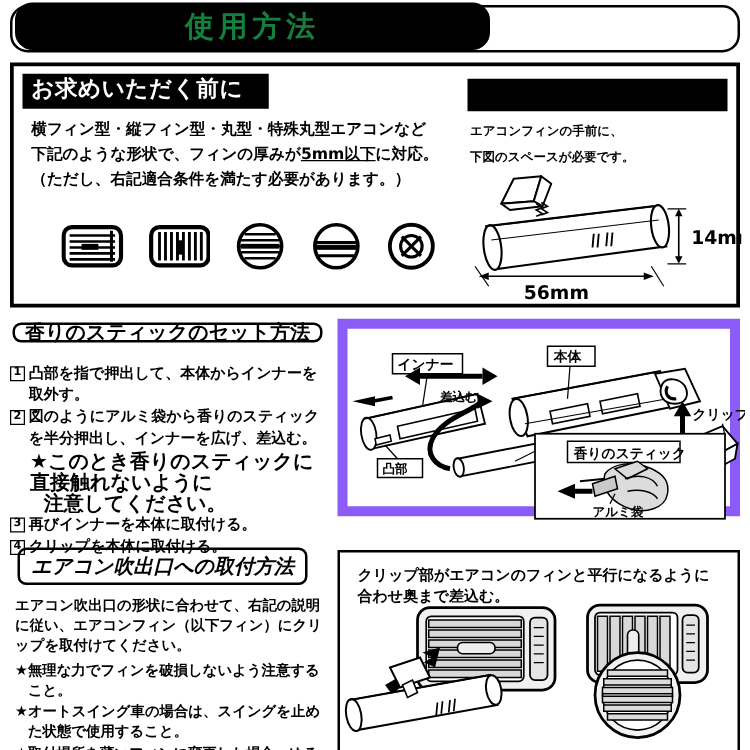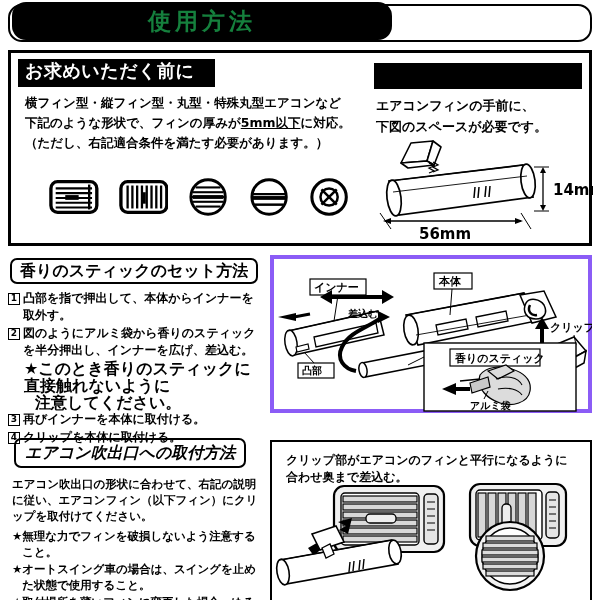--- a/index.html
+++ b/index.html
@@ -95,21 +95,21 @@
     font-size: 12.5px;
     line-height: 20px;
     font-weight: bold;
   }
   .sec1-left-text .u { text-decoration: underline; }
 
   .sec1-right-text {
     position: absolute;
     left: 365px; top: 42px;
     width: 215px;
-    font-size: 13px;
+    font-size: 10px;
     line-height: 21px;
     font-weight: bold;
   }
 
   
   .icon-row {
     position: absolute;
     left: 38px; top: 118px;
     width: 300px; height: 52px;
     display: flex;
@@ -121,21 +121,21 @@
   .dim-area {
     position: absolute;
     left: 360px; top: 82px;
     width: 222px; height: 108px;
   }
 
   
   .sec2-head {
     position: absolute;
     left: 10px; top: 258px;
-    height: 26px;
+    height: 16px;
     border: 2.5px solid #000;
     border-radius: 7px;
     box-sizing: border-box;
     display: flex;
     align-items: center;
     padding: 0 8px;
   }
   .sec2-head span { font-size: 16px; font-weight: bold; }
 
   .steps {
@@ -170,21 +170,21 @@
     font-weight: bold;
     margin-left: 16px;
     text-indent: 0;
   }
   .substep .ind { display:block; padding-left: 11px; }
 
   .panel2 {
     position: absolute;
     left: 270px; top: 255px;
     width: 322px; height: 158px;
-    border: 4px solid #8b5cf6;
+    border: 8px solid #8b5cf6;
     box-sizing: border-box;
     background: #fff;
   }
 
   
   .sec3-head {
     position: absolute;
     left: 14px; top: 438px;
     height: 30px;
     border: 2.5px solid #000;

